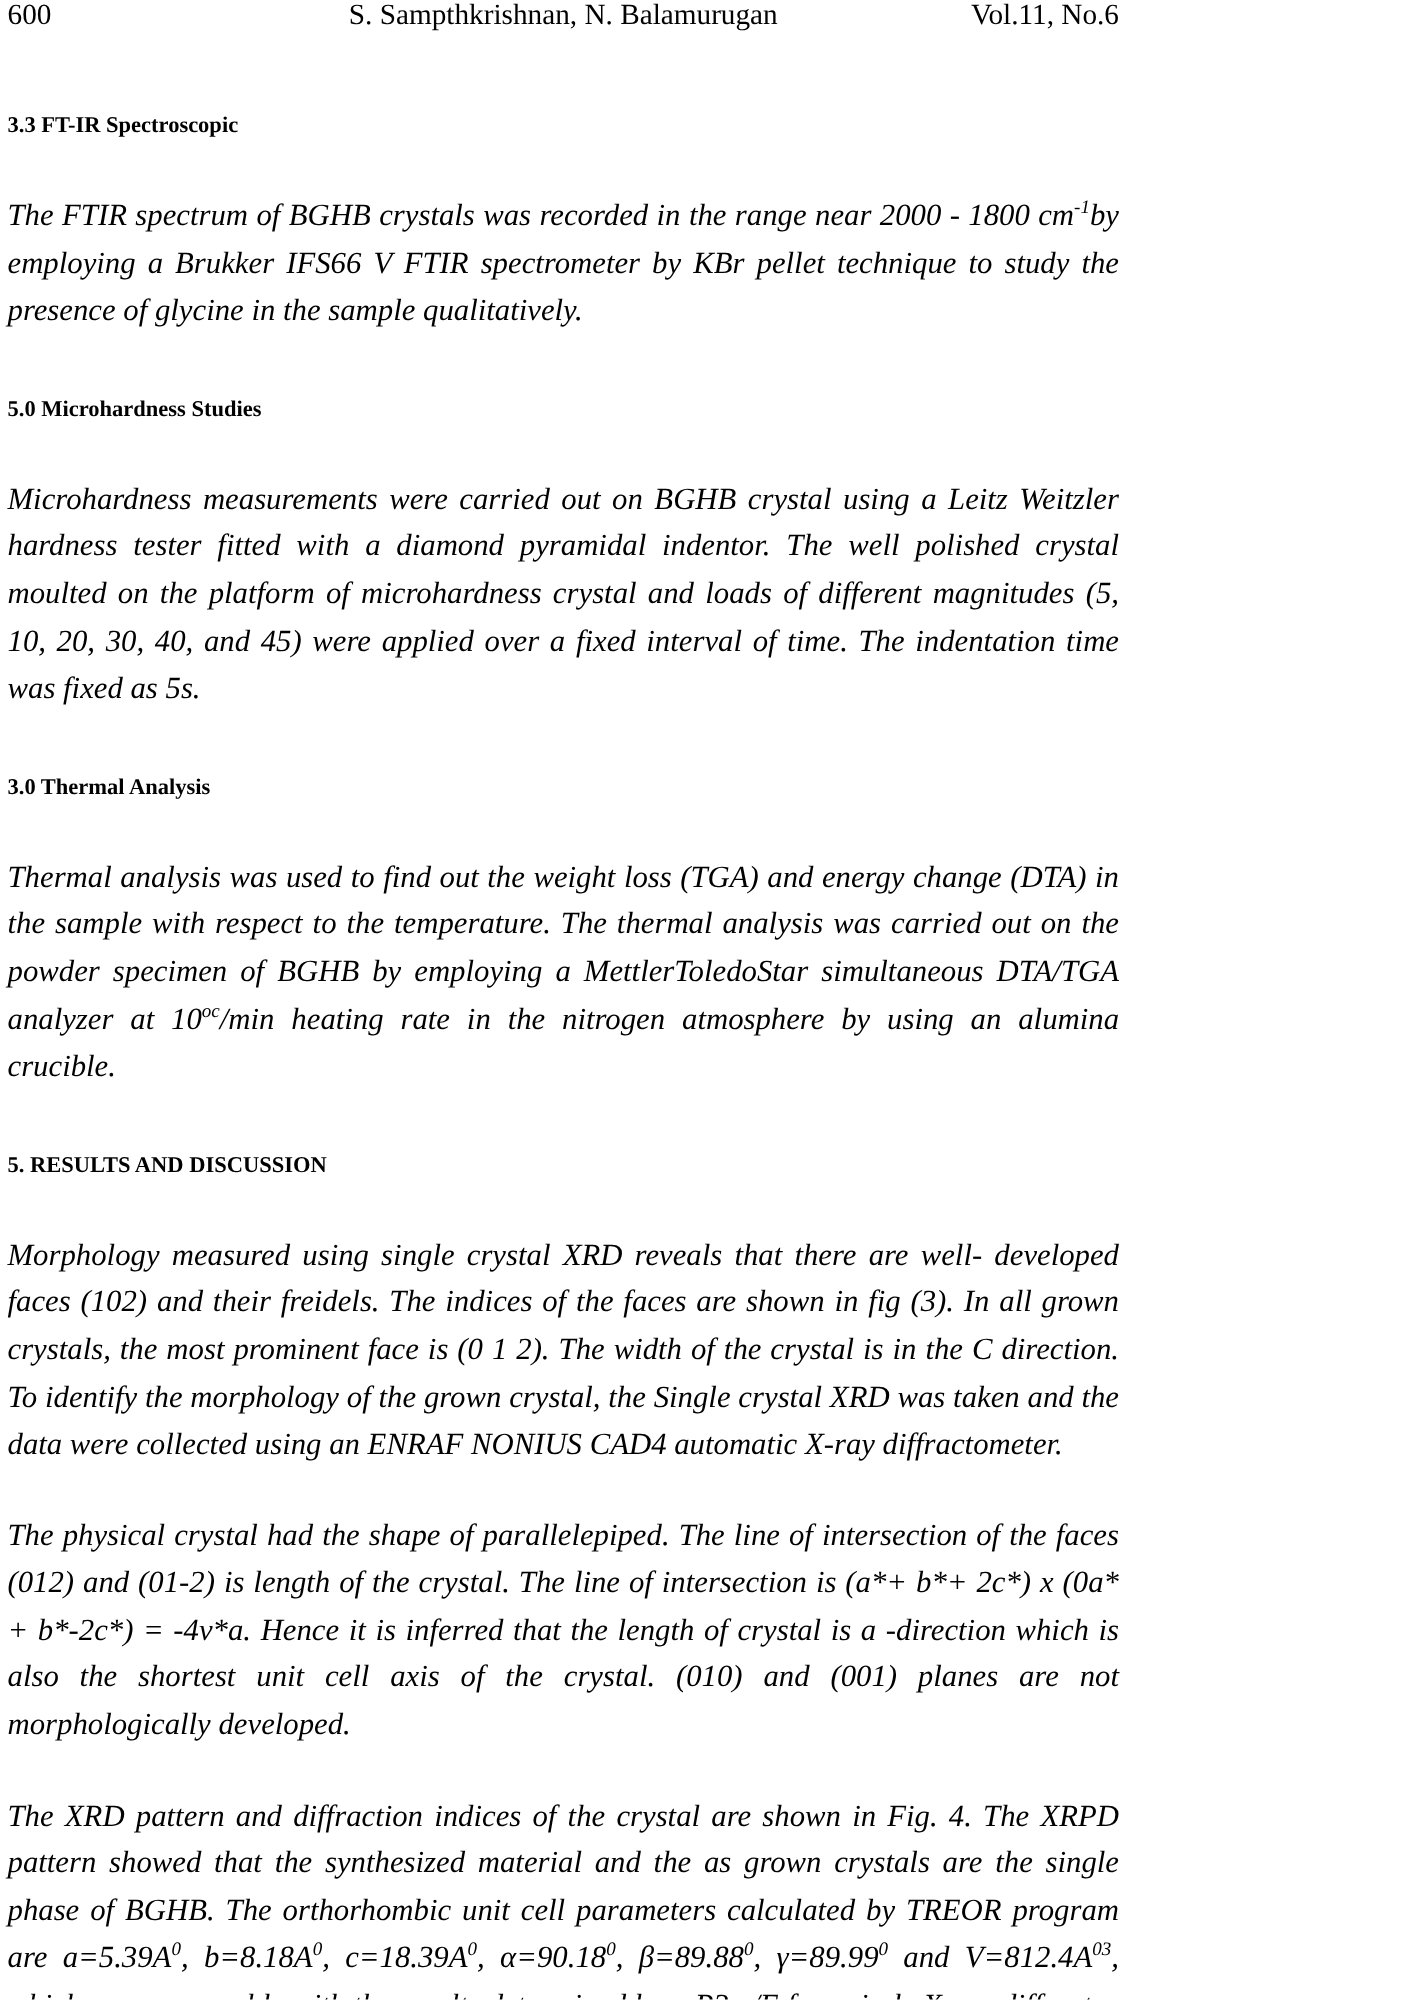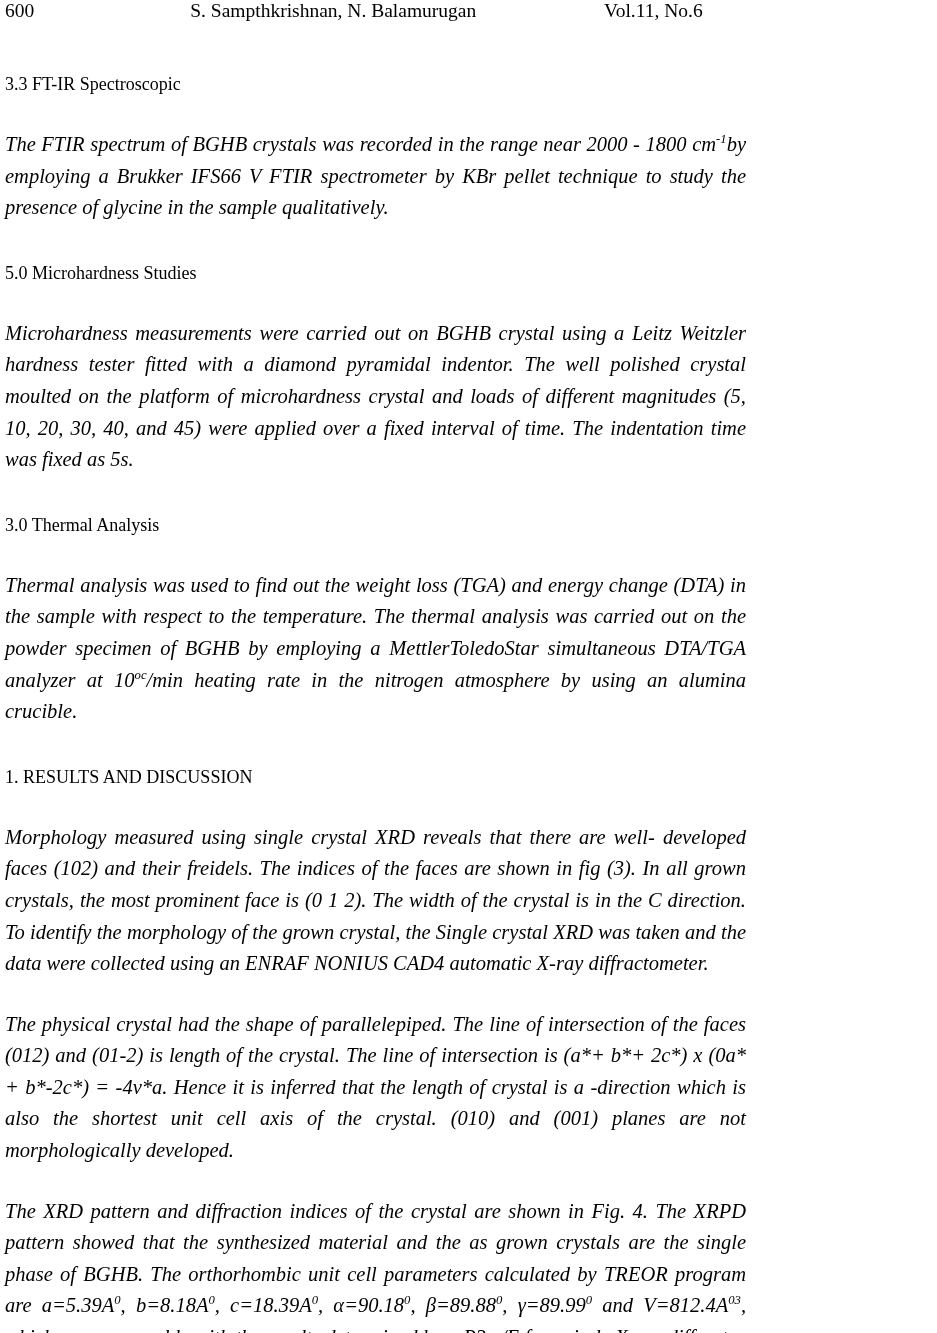--- a/index.html
+++ b/index.html
@@ -23,26 +23,26 @@
     line-height: 31.6px;
   }
   .page-header {
     display: flex;
     align-items: flex-start;
     font-size: 19.5px;
     line-height: 22px;
     padding-top: 0;
   }
   .page-header .hdr-left  { flex: 1; text-align: left; }
-  .page-header .hdr-mid   { flex: 2; text-align: left; }
-  .page-header .hdr-right { flex: 1; text-align: center; }
+  .page-header .hdr-mid   { flex: 2; text-align: center; }
+  .page-header .hdr-right { flex: 1; text-align: right; }
   h2.heading {
-    font-size: 18px;
+    font-size: 15px;
     line-height: 32px;
-    font-weight: normal;
+    font-weight: bold;
     margin: 33px 0 0 0;
     font-family: "Liberation Serif", "DejaVu Serif", serif;
   }
   h2.heading.first {
     margin-top: 46px;
   }
   p.para {
     margin: 29px 0 0 0;
     text-align: justify;
     text-justify: inter-word;
@@ -66,17 +66,17 @@
 
   <h2 class="heading first">3.3 FT-IR Spectroscopic</h2>
   <p class="para">The FTIR spectrum of BGHB crystals was recorded in the range near 2000 - 1800 cm<sup>-1</sup>by employing a Brukker IFS66 V FTIR spectrometer by KBr pellet technique to study the presence of glycine in the sample qualitatively.</p>
 
   <h2 class="heading">5.0 Microhardness Studies</h2>
   <p class="para">Microhardness measurements were carried out on BGHB crystal using a Leitz Weitzler hardness tester fitted with a diamond pyramidal indentor. The well polished crystal moulted on the platform of microhardness crystal and loads of different magnitudes (5, 10, 20, 30, 40, and 45) were applied over a fixed interval of time. The indentation time was fixed as 5s.</p>
 
   <h2 class="heading">3.0 Thermal Analysis</h2>
   <p class="para">Thermal analysis was used to find out the weight loss (TGA) and energy change (DTA) in the sample with respect to the temperature. The thermal analysis was carried out on the powder specimen of BGHB by employing a MettlerToledoStar simultaneous DTA/TGA analyzer at 10<sup>oc</sup>/min heating rate in the nitrogen atmosphere by using an alumina crucible.</p>
 
-  <h2 class="heading">1. RESULTS AND DISCUSSION</h2>
+  <h2 class="heading">5. RESULTS AND DISCUSSION</h2>
   <p class="para">Morphology measured using single crystal XRD reveals that there are well- developed faces (102) and their freidels. The indices of the faces are shown in fig (3). In all grown crystals, the most prominent face is (0 1 2). The width of the crystal is in the C direction. To identify the morphology of the grown crystal, the Single crystal XRD was taken and the data were collected using an ENRAF NONIUS CAD4 automatic X-ray diffractometer.</p>
   <p class="para">The physical crystal had the shape of parallelepiped. The line of intersection of the faces (012) and (01-2) is length of the crystal. The line of intersection is (a*+ b*+ 2c*) x (0a* + b*-2c*) = -4v*a. Hence it is inferred that the length of crystal is a -direction which is also the shortest unit cell axis of the crystal. (010) and (001) planes are not morphologically developed.</p>
   <p class="para">The XRD pattern and diffraction indices of the crystal are shown in Fig. 4. The XRPD pattern showed that the synthesized material and the as grown crystals are the single phase of BGHB. The orthorhombic unit cell parameters calculated by TREOR program are a=5.39A<sup>0</sup>, b=8.18A<sup>0</sup>, c=18.39A<sup>0</sup>, α=90.18<sup>0</sup>, β=89.88<sup>0</sup>, γ=89.99<sup>0</sup> and V=812.4A<sup>03</sup>, which are comparable with the results determined by a R3m/E four circle X-ray diffractor .</p>
 </div>
 
 </body></html>

